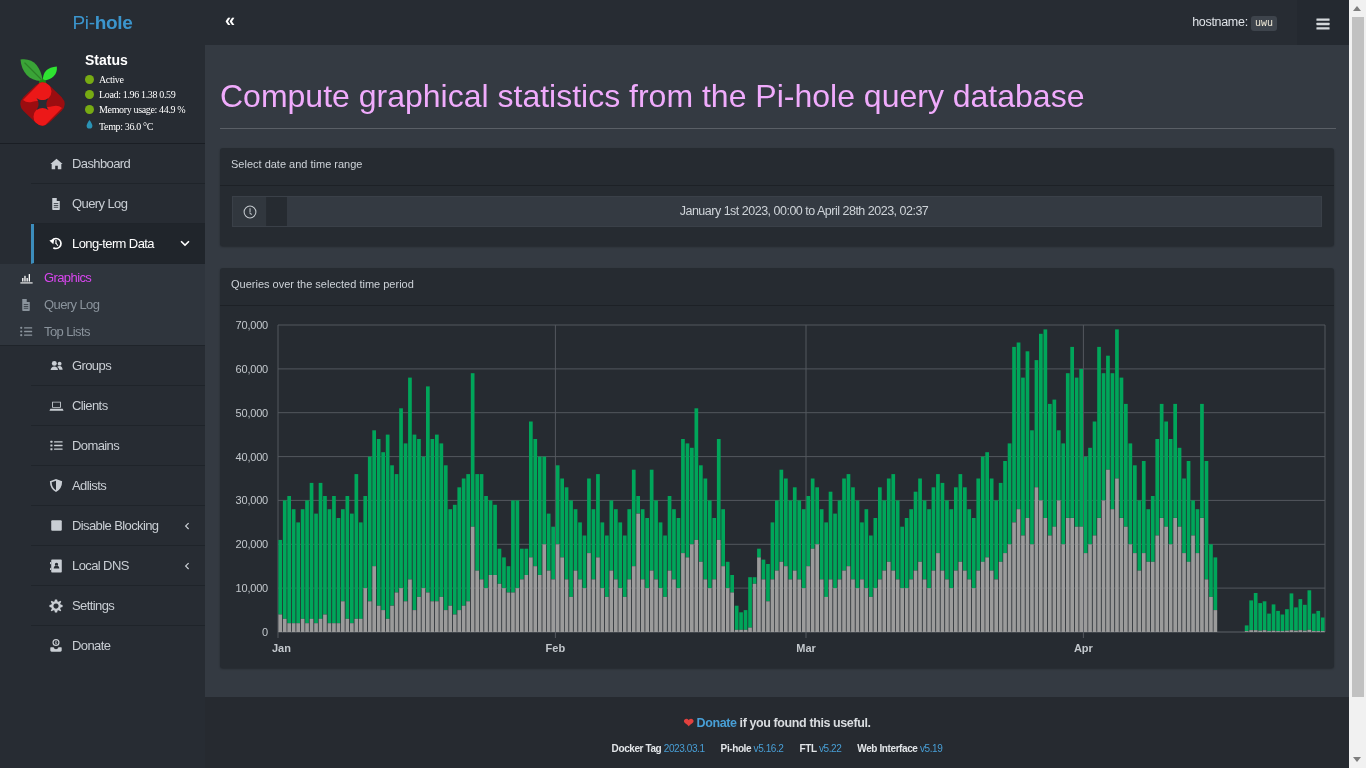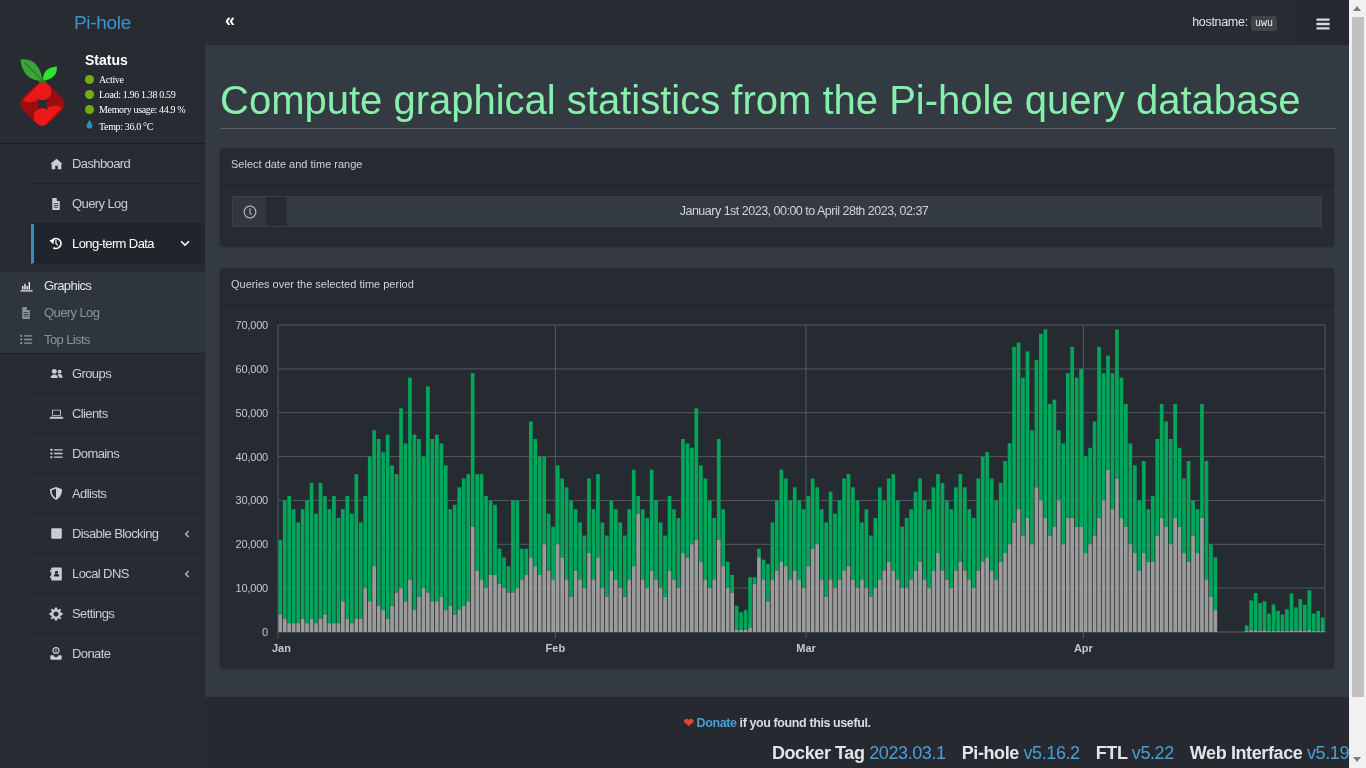--- a/index.html
+++ b/index.html
@@ -1,58 +1,58 @@
 <!DOCTYPE html>
 <html><head>
 <meta charset="utf-8">
 <title>Pi-hole - uwu</title>
 <style>
 * { margin:0; padding:0; box-sizing:border-box; }
 html,body { width:1366px; height:768px; overflow:hidden; background:#343a42;
   font-family:"Liberation Sans", sans-serif; }
 #sidebar { position:absolute; left:0; top:0; width:205px; height:768px; background:#272c33; z-index:5;}
 #brand { height:45px; line-height:45px; text-align:center; font-size:19px; letter-spacing:-0.3px; color:#3b95cd; background:#272c33;}
-#brand b { font-weight:normal; }
+#brand b { font-weight:bold; }
 #userpanel { position:relative; height:98px; }
 #status-h { position:absolute; left:85px; top:7px; color:#fff; font-weight:bold; font-size:14px;}
 .stat { position:absolute; left:85px; color:#fff; font-size:10px; letter-spacing:-0.35px; white-space:nowrap;font-family:Liberation Serif, serif;}
 .dot { display:inline-block; width:9px; height:9px; border-radius:50%; background:#77ab13; margin-right:5px; vertical-align:-1px;}
 #menu { position:absolute; top:143px; left:0; width:205px; border-top:1px solid #1a1e24;}
 .mi { position:relative; height:40px; line-height:39px; color:#c9ced4; font-size:13px; letter-spacing:-0.6px;
   border-bottom:1px solid #1f242a; padding-left:41px;margin-left:31px; }
 .mi .ic { position:absolute; left:16px; top:0; width:18px; height:39px; display:flex; align-items:center; justify-content:center;}
 .mi .chev { position:absolute; right:14px; top:0; height:39px; display:flex; align-items:center; color:#c9ced4; font-size:13px;}
 .mi.active { background:#20252b; border-left:3px solid #3c8dbc; padding-left:38px; color:#ffffff;}
 .mi.active .ic{ left:13px; }
 #submenu { background:#2f353d; border-bottom:1px solid #1f242a;}
 .smi { position:relative; height:27px; line-height:27px; color:#8a939c; font-size:13px; letter-spacing:-0.6px; padding-left:44px;}
 .smi .ic { position:absolute; left:18px; top:0; width:16px; height:27px; display:flex; align-items:center; justify-content:center;}
-.smi.on { color:#e5e5e5;margin-top:8px; }
+.smi.on { color:#d946ef; }
 #topbar { position:absolute; left:205px; top:0; width:1144px; height:45px; background:#272c33;}
 #collapse { position:absolute; left:20px; top:0; height:45px; line-height:41px; color:#fff; font-size:18px; font-weight:bold;}
 #hostname { position:absolute; right:72px; top:0; height:45px; line-height:45px; color:#dfe3e8; font-size:12.5px; letter-spacing:-0.3px;}
 #hostname .badge { background:#3e444c; color:#f0ead8; font-family:"Liberation Mono",monospace; font-size:10px;
   padding:2px 4px; border-radius:3px; letter-spacing:0; }
 #burger { position:absolute; right:0px; top:0; width:52px; height:45px; background:#242930; display:flex; align-items:center; justify-content:center;}
 #content { position:absolute; left:205px; top:45px; width:1144px; height:652px; background:#343a42; }
-#h1 { position:absolute; left:15px; top:33px; font-size:40px; color:#86efac; font-weight:normal; white-space:nowrap;}
+#h1 { position:absolute; left:15px; top:33px; font-size:32px; color:#f0abfc; font-weight:normal; white-space:nowrap;}
 #hr { position:absolute; left:15px; top:83px; width:1116px; border-top:1px solid #5a5f66;}
 .card { position:absolute; left:15px; width:1114px; background:#262b31; border-radius:3px;
   box-shadow:0 1px 2px rgba(0,0,0,0.3); }
 .card-h { height:38px; line-height:33px; padding-left:11px; font-size:11px; color:#cdd2d8;
   border-bottom:1px solid #1d2126; }
 #card1 { top:103px; height:98px; }
 #card2 { top:223px; height:400px; }
 #dategroup { position:absolute; left:12px; top:48px; width:1090px; height:31px; display:flex;
   border:1px solid #3a4048;gap:20px; }
 #dateaddon { width:34px; background:#31373e; border-right:1px solid #272c32; display:flex; align-items:center; justify-content:center;}
 #dateinput { flex:1; background:#343a42; color:#ced3d8; font-size:12.5px; letter-spacing:-0.5px; text-align:center; line-height:29px;}
 #footer { position:absolute; left:205px; top:697px; width:1144px; height:71px; background:#262a30; }
 #f1 { position:absolute; top:18px; width:100%; text-align:center; color:#dadde0; font-size:12.5px; letter-spacing:-0.4px; font-weight:bold;}
-#f2 { position:absolute; top:46px; width:100%; text-align:right; color:#e2e5e8; font-size:18px; letter-spacing:-0.4px; font-weight:bold;}
+#f2 { position:absolute; top:46px; width:100%; text-align:center; color:#e2e5e8; font-size:10px; letter-spacing:-0.4px; font-weight:bold;}
 .blue { color:#489fd6; font-weight:bold;}
 .bluen { color:#489fd6; font-weight:normal;}
 #f2 span.sep { display:inline-block; width:16px; }
 #scrollbar { position:absolute; right:0; top:0; width:17px; height:768px; background:#f1f1f1; z-index:10;}
 #sb-thumb { position:absolute; left:2.5px; top:17px; width:12px; height:680px; background:#c1c1c1;}
 .arr-up { position:absolute; left:4px; top:6px; width:0; height:0; border-left:4.5px solid transparent;
   border-right:4.5px solid transparent; border-bottom:5px solid #7e7e7e;}
 .arr-dn { position:absolute; left:4px; bottom:6px; width:0; height:0; border-left:4.5px solid transparent;
   border-right:4.5px solid transparent; border-top:5px solid #7e7e7e;}
 </style>

